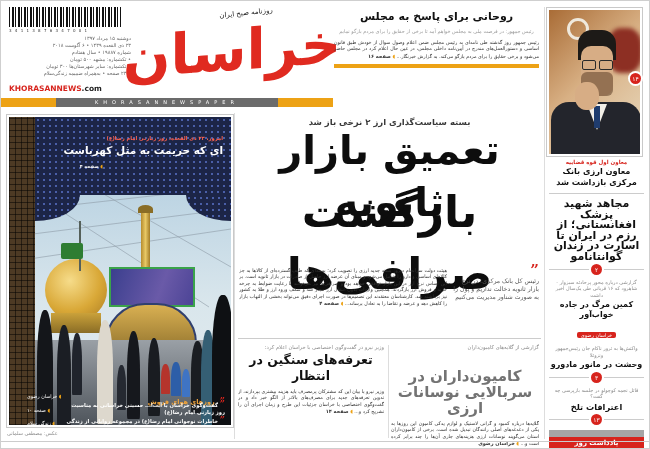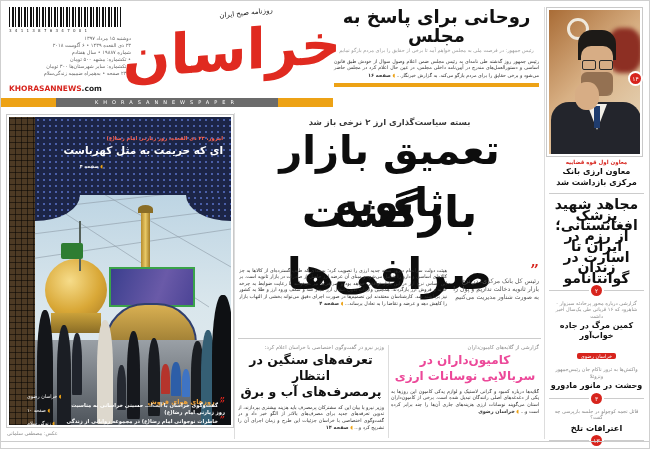--- a/index.html
+++ b/index.html
@@ -68,21 +68,21 @@
   <div class="abs c" style="left:150px;top:0px;width:190px;height:96px">
     <div class="abs" style="left:40px;top:8px;width:110px;font-size:7px;color:#222;transform:rotate(-6deg)">روزنامه صبح ایران</div>
     <div class="abs logo" style="left:0;top:14px;width:190px;font-size:56px;line-height:70px">خراسان</div>
   </div>
 
   <div class="abs goldbar" style="left:0;top:97px;width:332px;height:9px">
     <div class="abs graybar ltr" style="left:55px;top:0;width:222px;height:9px">KHORASANNEWSPAPER</div>
   </div>
 
   <div class="abs" style="right:110px;top:6px;width:205px">
-    <div class="c bold" style="font-size:18px;line-height:19px;color:#111">روحانی برای پاسخ به مجلس</div>
+    <div class="c bold" style="font-size:11px;line-height:19px;color:#111">روحانی برای پاسخ به مجلس</div>
     <div class="c" style="font-size:5px;line-height:11px;color:#9a9a9a;white-space:nowrap;overflow:hidden">رئیس جمهور: در فرصت ملی به مجلس خواهم آمد تا برخی از حقایق را برای مردم بازگو نمایم</div>
     <div class="j" style="font-size:4.8px;line-height:6.4px;color:#333;margin-top:3px"><span>رئیس جمهور روز گذشته طی نامه‌ای به رئیس مجلس ضمن اعلام وصول سوال از خودش طبق قانون اساسی و دستورالعمل‌های مندرج در آیین‌نامه داخلی مجلس، در عین حال اعلام کرد در مجلس حاضر می‌شود و برخی حقایق را برای مردم بازگو می‌کند. به گزارش خبرنگار...</span>
       <span class="crescent">◖</span>
       <b style="font-size:5px">صفحه ۱۶</b>
     </div>
     <div class="thickgold" style="height:4px;margin-top:4px"></div>
   </div>
 
   <div class="abs photo-frame" style="left:545px;top:6px;width:97px;height:150px">
     <div class="ph">
@@ -192,52 +192,51 @@
   <div class="abs j tiny" style="left:238px;top:267px;width:208px;height:66px;overflow:hidden"><span>هیئت دولت سرانجام دیروز بسته جدید ارزی را تصویب کرد؛ بسته‌ای که طیف گسترده‌ای از کالاها به جز کالاهای اساسی و دارو را شامل می‌شود و مبنای آن عرضه ارز حاصل از صادرات در بازار ثانویه است. بر این اساس نرخ ارز در این بازار توافقی خواهد بود و صرافی‌ها نیز می‌توانند با رعایت ضوابط به چرخه خرید و فروش ارز بازگردند. همچنین واردات بدون انتقال ارز مجاز شد و سقف ورود ارز و طلا به کشور نیز برداشته شد. کارشناسان معتقدند این تصمیم‌ها در صورت اجرای دقیق می‌تواند بخشی از التهاب بازار را کاهش دهد و عرضه و تقاضا را به تعادل برساند...</span>
     <span class="crescent">◖</span>
     <b style="font-size:5px">صفحه ۴</b>
   </div>
 
   <div class="abs hline" style="left:237px;top:337px;width:303px"></div>
   <div class="abs vline" style="left:387px;top:344px;height:93px"></div>
 
   <div class="abs" style="right:110px;top:343px;width:148px">
     <div style="font-size:5.2px;color:#8a8a8a">گزارشی از گلایه‌های کامیون‌داران</div>
-    <div class="c bold" style="font-size:12px;line-height:16px;color:#ec4899;margin-top:2px">
+    <div class="c bold" style="font-size:15px;line-height:16px;color:#737373;margin-top:18px">
       <div>کامیون‌داران در</div>
       <div>سربالایی نوسانات ارزی</div>
     </div>
     <div class="j tiny" style="margin-top:5px;height:44px;overflow:hidden">
       <span>گلایه‌ها درباره کمبود و گرانی لاستیک و لوازم یدکی کامیون این روزها به یکی از دغدغه‌های اصلی رانندگان تبدیل شده است. برخی از کامیون‌داران استان می‌گویند نوسانات ارزی هزینه‌های جاری آن‌ها را چند برابر کرده است و...</span>
       <span class="crescent">◖</span>
       <b style="font-size:5px">خراسان رضوی</b>
     </div>
   </div>
 
   <div class="abs" style="left:237px;top:343px;width:146px">
     <div style="font-size:5.2px;color:#8a8a8a">وزیر نیرو در گفت‌وگوی اختصاصی با خراسان اعلام کرد:</div>
     <div class="c bold" style="font-size:12.5px;line-height:16px;color:#111;margin-top:2px">
       <div>تعرفه‌های سنگین در انتظار</div>
-      <div>پرمصرف‌های آب و برق</div>
     </div>
     <div class="j tiny" style="margin-top:5px;height:44px;overflow:hidden">
       <span>وزیر نیرو با بیان این که مشترکان پرمصرف باید هزینه بیشتری بپردازند، از تدوین تعرفه‌های جدید برای مصرف‌های بالاتر از الگو خبر داد و در گفت‌وگوی اختصاصی با خراسان جزئیات این طرح و زمان اجرای آن را تشریح کرد و...</span>
       <span class="crescent">◖</span>
       <b style="font-size:5px">صفحه ۱۴</b>
     </div>
   </div>
 
   <div class="abs" style="left:548px;top:158px;width:95px">
 
     <div class="c red bold" style="font-size:5.5px">معاون اول قوه قضاییه</div>
     <div class="c bold" style="font-size:8.2px;line-height:10.5px;color:#111;margin-top:1px">معاون ارزی بانک مرکزی بازداشت شد</div>
 
     <div class="hline" style="margin-top:6px"></div>
 
-    <div class="c bold" style="font-size:14px;line-height:10.5px;color:#111;margin-top:5px">مجاهد شهید پزشک افغانستانی؛ از رزم در ایران تا اسارت در زندان گوانتانامو</div>
+    <div class="c bold" style="font-size:11px;line-height:10.5px;color:#111;margin-top:5px">مجاهد شهید پزشک افغانستانی؛ از رزم در ایران تا اسارت در زندان گوانتانامو</div>
     <div style="position:relative;margin-top:7px" class="hline">
       <div class="pcirc" style="position:absolute;left:42px;top:-5px">۲</div>
     </div>
 
     <div class="c k-gray" style="font-size:5px;line-height:6.4px;margin-top:9px">گزارشی درباره محور پرحادثه سبزوار - شاهرود که ۱۶ قربانی طی یک‌سال اخیر داشت</div>
     <div class="c bold" style="font-size:8px;line-height:10px;color:#111;margin-top:2px">کمین مرگ در جاده خواب‌آور</div>
     <div class="c" style="margin-top:2px"><span class="redbadge">خراسان رضوی</span></div>
 
     <div class="c k-gray" style="font-size:5px;line-height:6.4px;margin-top:4px">واکنش‌ها به ترور ناکام جان رئیس‌جمهور ونزوئلا</div>
     <div class="c bold" style="font-size:8px;line-height:10px;color:#111;margin-top:2px">وحشت در مانور مادورو</div>

